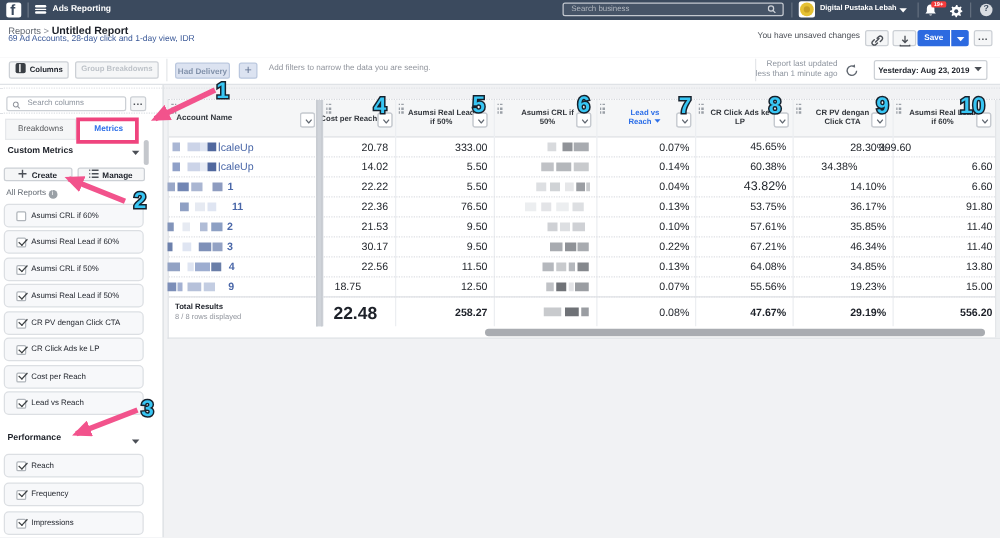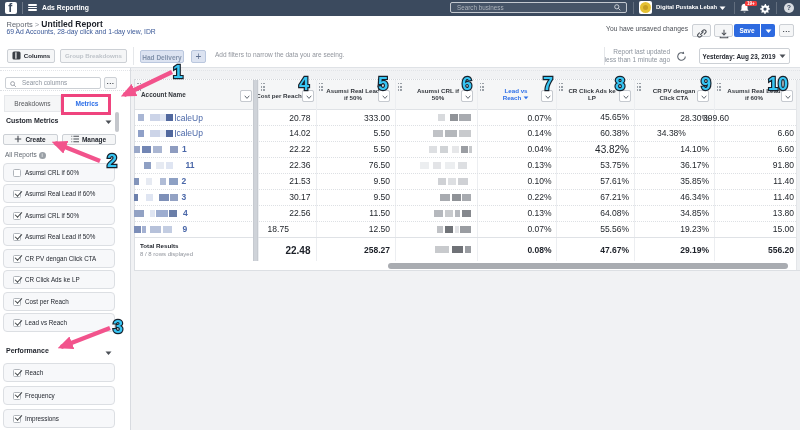--- a/index.html
+++ b/index.html
@@ -329,39 +329,39 @@
 <div class="abs" style="left:135px;top:236.6px;width:665px;height:0;border-top:1px dotted #dde0e4"></div>
 <div class="abs" style="left:135px;top:236.6px;width:665px;height:0;border-top:1px solid #dfe2e6"></div>
 <div class="abs" style="left:258px;top:110.5px;width:52.5px;height:15.886px;line-height:15.886px;text-align:right;font-size:8.5px;color:#23272d">20.78</div>
 <div class="abs" style="left:258px;top:126.4px;width:52.5px;height:15.886px;line-height:15.886px;text-align:right;font-size:8.5px;color:#23272d">14.02</div>
 <div class="abs" style="left:258px;top:142.3px;width:52.5px;height:15.886px;line-height:15.886px;text-align:right;font-size:8.5px;color:#23272d">22.22</div>
 <div class="abs" style="left:258px;top:158.2px;width:52.5px;height:15.886px;line-height:15.886px;text-align:right;font-size:8.5px;color:#23272d">22.36</div>
 <div class="abs" style="left:258px;top:174.0px;width:52.5px;height:15.886px;line-height:15.886px;text-align:right;font-size:8.5px;color:#23272d">21.53</div>
 <div class="abs" style="left:258px;top:189.9px;width:52.5px;height:15.886px;line-height:15.886px;text-align:right;font-size:8.5px;color:#23272d">30.17</div>
 <div class="abs" style="left:258px;top:205.8px;width:52.5px;height:15.886px;line-height:15.886px;text-align:right;font-size:8.5px;color:#23272d">22.56</div>
 <div class="abs" style="left:252px;top:221.7px;width:52.5px;height:15.886px;line-height:15.886px;text-align:center;font-size:8.5px;color:#23272d">18.75</div>
-<div class="abs" style="left:258px;top:237.6px;width:52.5px;height:25px;line-height:25px;text-align:right;font-size:10px;font-weight:bold;color:#1d2129">22.48</div>
+<div class="abs" style="left:258px;top:237.6px;width:52.5px;height:25px;line-height:25px;text-align:center;font-size:14px;font-weight:bold;color:#1d2129">22.48</div>
 <div class="abs" style="left:316px;top:110.5px;width:74px;height:15.886px;line-height:15.886px;text-align:right;font-size:8.5px;color:#23272d">333.00</div>
 <div class="abs" style="left:316px;top:126.4px;width:74px;height:15.886px;line-height:15.886px;text-align:right;font-size:8.5px;color:#23272d">5.50</div>
 <div class="abs" style="left:316px;top:142.3px;width:74px;height:15.886px;line-height:15.886px;text-align:right;font-size:8.5px;color:#23272d">5.50</div>
 <div class="abs" style="left:316px;top:158.2px;width:74px;height:15.886px;line-height:15.886px;text-align:right;font-size:8.5px;color:#23272d">76.50</div>
 <div class="abs" style="left:316px;top:174.0px;width:74px;height:15.886px;line-height:15.886px;text-align:right;font-size:8.5px;color:#23272d">9.50</div>
 <div class="abs" style="left:316px;top:189.9px;width:74px;height:15.886px;line-height:15.886px;text-align:right;font-size:8.5px;color:#23272d">9.50</div>
 <div class="abs" style="left:316px;top:205.8px;width:74px;height:15.886px;line-height:15.886px;text-align:right;font-size:8.5px;color:#23272d">11.50</div>
 <div class="abs" style="left:316px;top:221.7px;width:74px;height:15.886px;line-height:15.886px;text-align:right;font-size:8.5px;color:#23272d">12.50</div>
 <div class="abs" style="left:316px;top:237.6px;width:74px;height:25px;line-height:25px;text-align:right;font-size:8.5px;font-weight:bold;color:#1d2129">258.27</div>
 <div class="abs" style="left:477px;top:110.5px;width:74.5px;height:15.886px;line-height:15.886px;text-align:right;font-size:8.5px;color:#23272d">0.07%</div>
 <div class="abs" style="left:477px;top:126.4px;width:74.5px;height:15.886px;line-height:15.886px;text-align:right;font-size:8.5px;color:#23272d">0.14%</div>
 <div class="abs" style="left:477px;top:142.3px;width:74.5px;height:15.886px;line-height:15.886px;text-align:right;font-size:8.5px;color:#23272d">0.04%</div>
 <div class="abs" style="left:477px;top:158.2px;width:74.5px;height:15.886px;line-height:15.886px;text-align:right;font-size:8.5px;color:#23272d">0.13%</div>
 <div class="abs" style="left:477px;top:174.0px;width:74.5px;height:15.886px;line-height:15.886px;text-align:right;font-size:8.5px;color:#23272d">0.10%</div>
 <div class="abs" style="left:477px;top:189.9px;width:74.5px;height:15.886px;line-height:15.886px;text-align:right;font-size:8.5px;color:#23272d">0.22%</div>
 <div class="abs" style="left:477px;top:205.8px;width:74.5px;height:15.886px;line-height:15.886px;text-align:right;font-size:8.5px;color:#23272d">0.13%</div>
 <div class="abs" style="left:477px;top:221.7px;width:74.5px;height:15.886px;line-height:15.886px;text-align:right;font-size:8.5px;color:#23272d">0.07%</div>
-<div class="abs" style="left:477px;top:237.6px;width:74.5px;height:25px;line-height:25px;text-align:right;font-size:8.5px;font-weight:bold;color:#1d2129">0.08%</div>
+<div class="abs" style="left:477px;top:237.6px;width:74.5px;height:25px;line-height:25px;text-align:right;font-size:8.5px;font-weight:normal;color:#1d2129">0.08%</div>
 <div class="abs" style="left:556px;top:110px;width:73px;height:15.886px;line-height:15.886px;text-align:right;font-size:8.5px;color:#23272d">45.65%</div>
 <div class="abs" style="left:556px;top:126.4px;width:73px;height:15.886px;line-height:15.886px;text-align:right;font-size:8.5px;color:#23272d">60.38%</div>
 <div class="abs" style="left:556px;top:142.3px;width:73px;height:15.886px;line-height:15.886px;text-align:right;font-size:10px;color:#23272d">43.82%</div>
 <div class="abs" style="left:556px;top:158.2px;width:73px;height:15.886px;line-height:15.886px;text-align:right;font-size:8.5px;color:#23272d">53.75%</div>
 <div class="abs" style="left:556px;top:174.0px;width:73px;height:15.886px;line-height:15.886px;text-align:right;font-size:8.5px;color:#23272d">57.61%</div>
 <div class="abs" style="left:556px;top:189.9px;width:73px;height:15.886px;line-height:15.886px;text-align:right;font-size:8.5px;color:#23272d">67.21%</div>
 <div class="abs" style="left:556px;top:205.8px;width:73px;height:15.886px;line-height:15.886px;text-align:right;font-size:8.5px;color:#23272d">64.08%</div>
 <div class="abs" style="left:556px;top:221.7px;width:73px;height:15.886px;line-height:15.886px;text-align:right;font-size:8.5px;color:#23272d">55.56%</div>
 <div class="abs" style="left:556px;top:237.6px;width:73px;height:25px;line-height:25px;text-align:right;font-size:8.5px;font-weight:bold;color:#1d2129">47.67%</div>
 <div class="abs" style="left:634px;top:110.5px;width:75px;height:15.886px;line-height:15.886px;text-align:right;font-size:8.5px;color:#23272d">28.30%</div>

